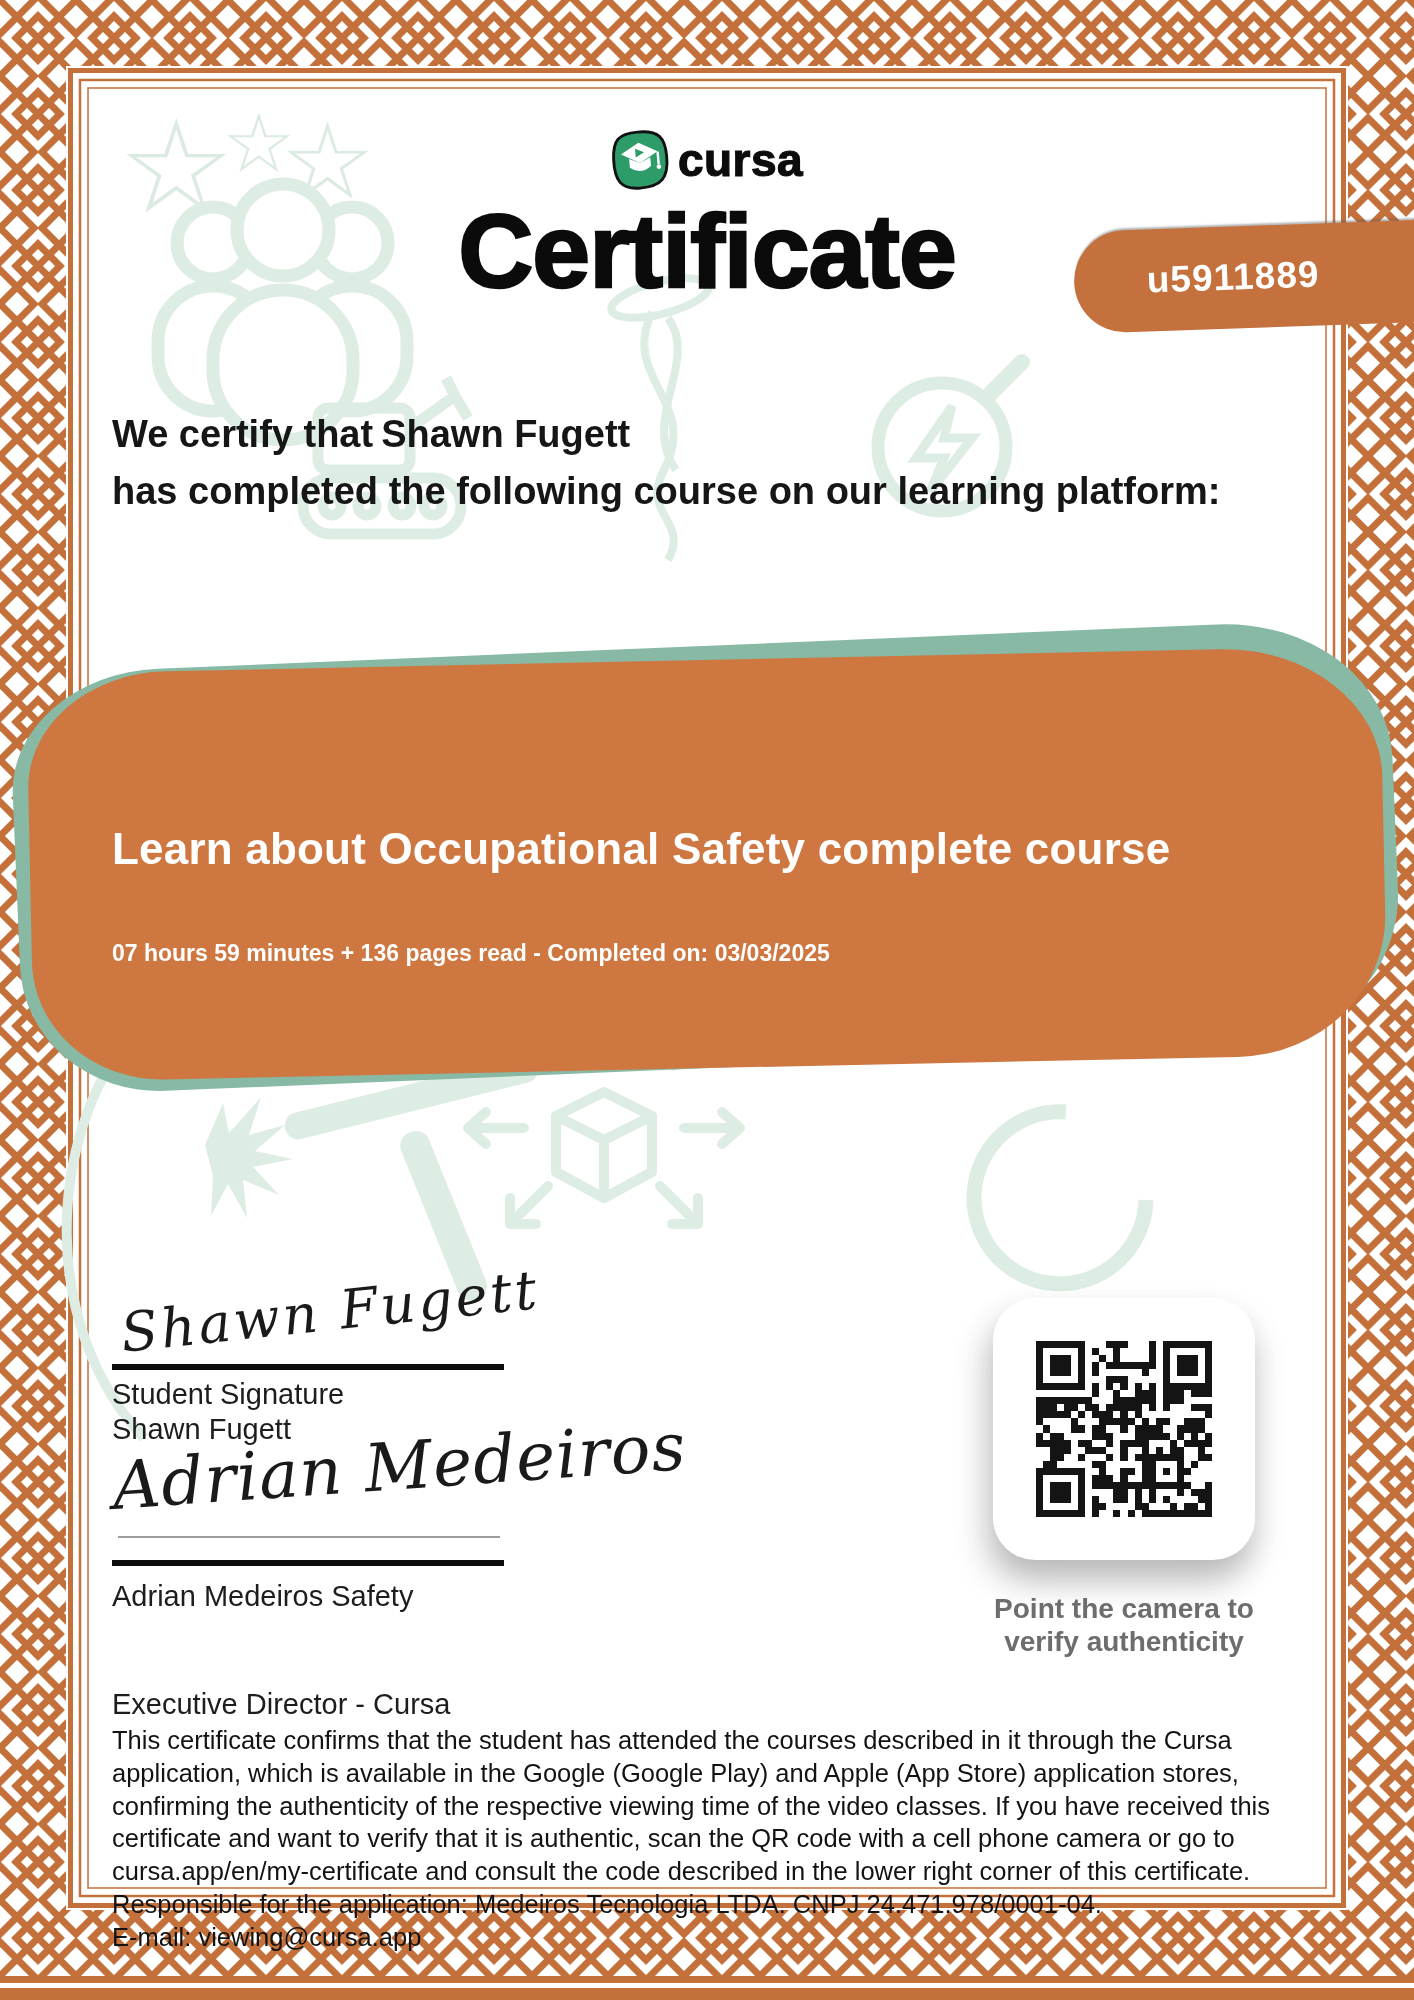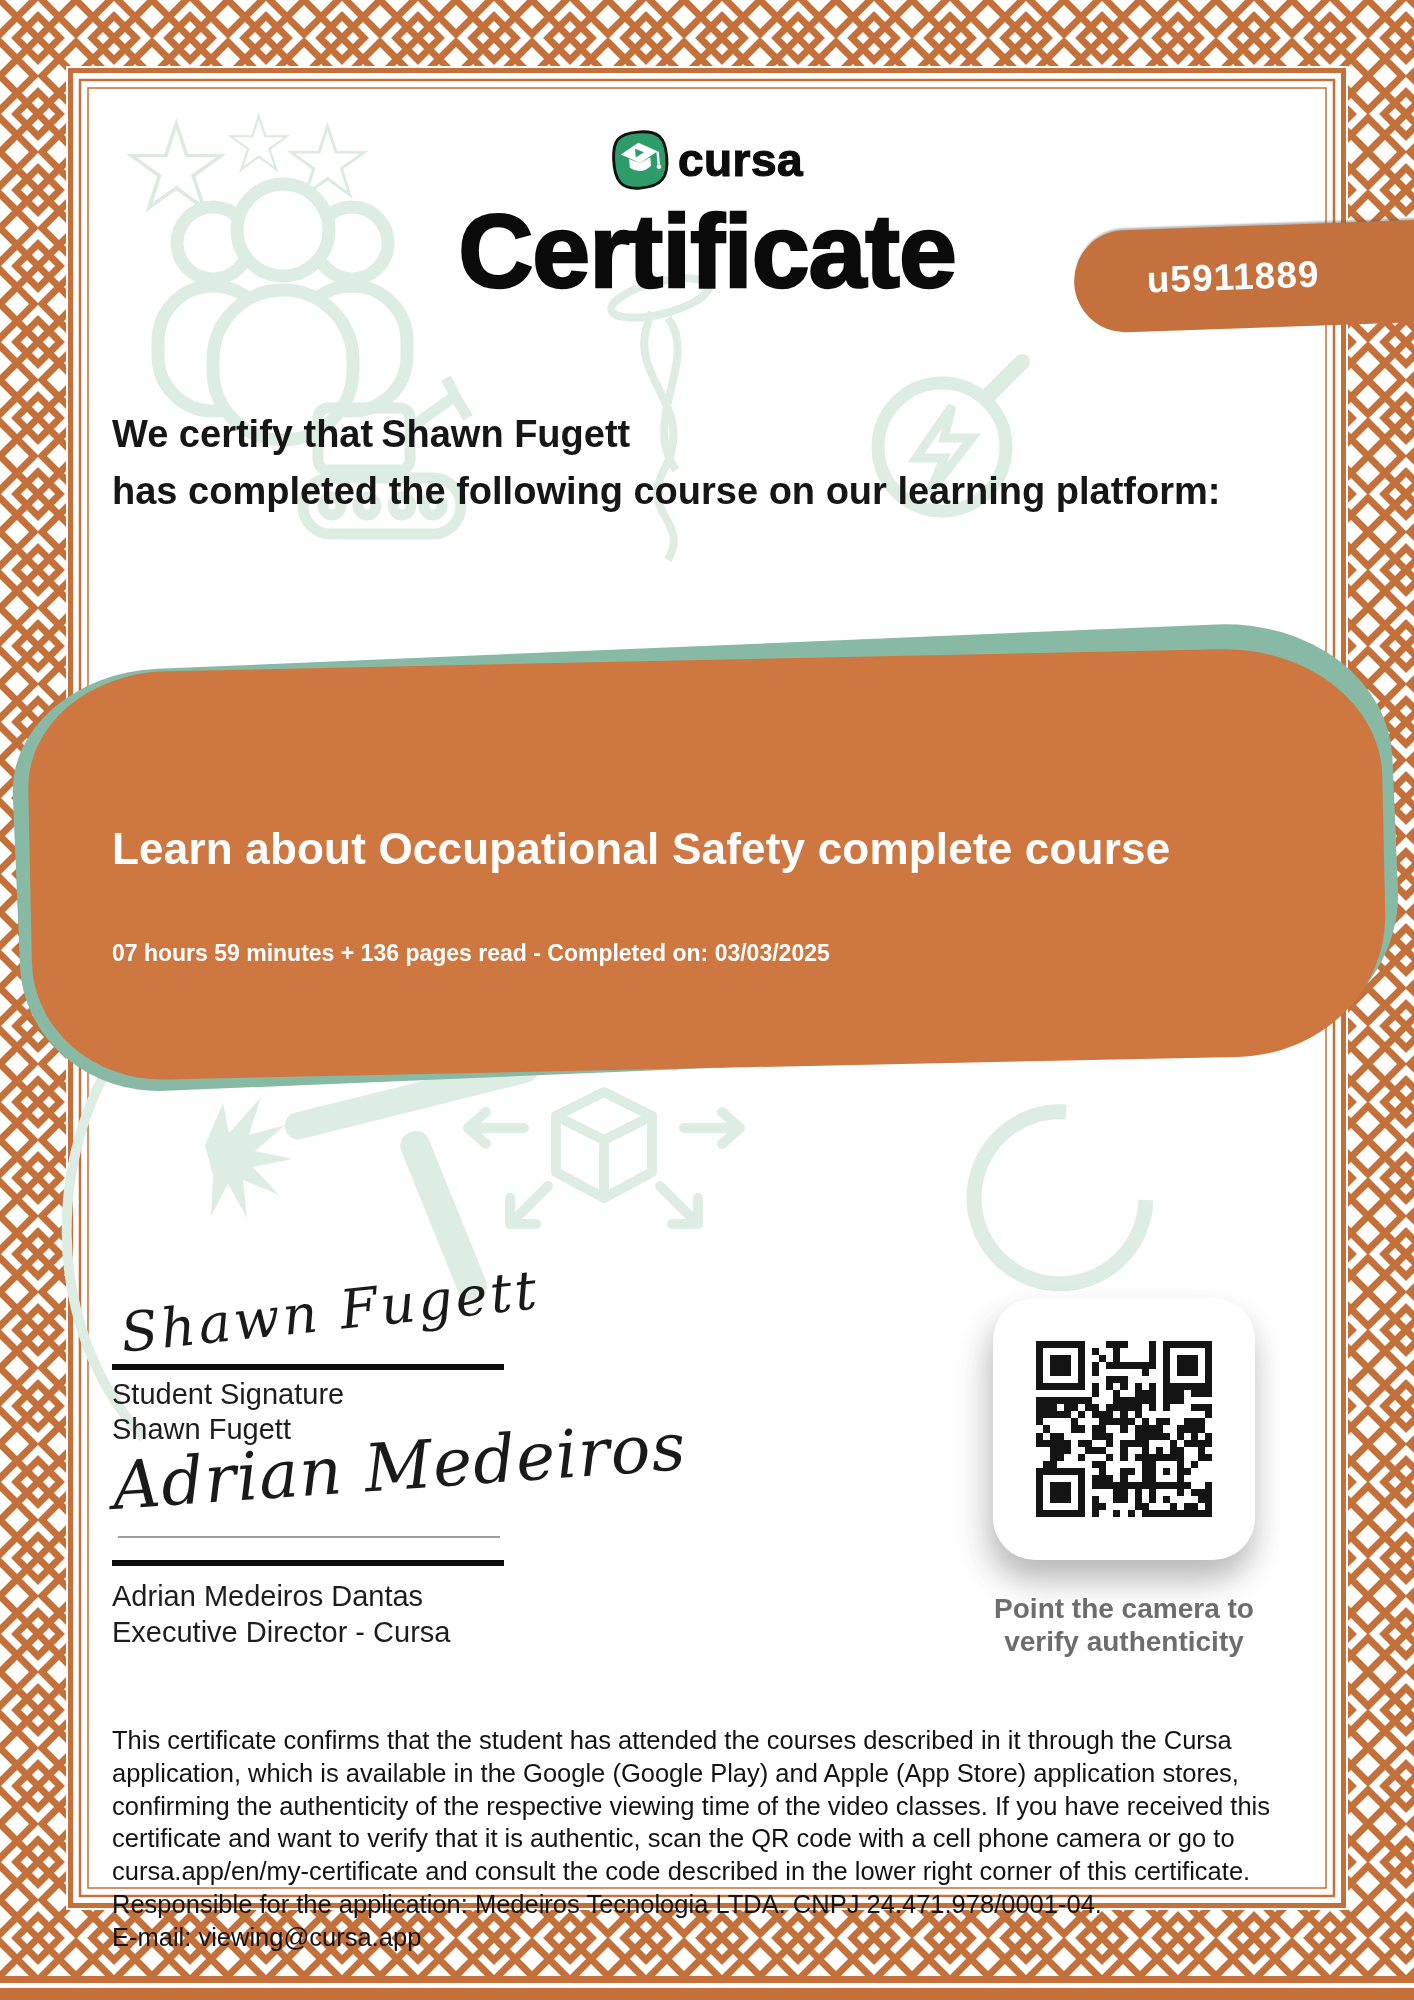--- a/index.html
+++ b/index.html
@@ -168,22 +168,22 @@
   <div class="banner-sub">07 hours 59 minutes + 136 pages read - Completed on: 03/03/2025</div>
 
   <div class="script sig1-script">Shawn Fugett</div>
   <div class="sig-line" style="top:1364px"></div>
   <div class="sig-label" style="top:1378px">Student Signature</div>
   <div class="sig-label" style="top:1413px">Shawn Fugett</div>
 
   <div class="script sig2-script">Adrian Medeiros</div>
   <div class="sig2-hair"></div>
   <div class="sig-line" style="top:1560px"></div>
-  <div class="sig-label" style="top:1580px">Adrian Medeiros Dantas</div>
-  <div class="sig-label" style="top:1616px">Executive Director - Cursa</div>
+  <div class="sig-label" style="top:1580px">Adrian Medeiros Safety</div>
+  <div class="sig-label" style="top:1688px">Executive Director - Cursa</div>
 
   <div class="qr-card">
     <svg id="qr" width="176" height="176" viewBox="0 0 175 175" shape-rendering="crispEdges">
         <rect x="0" y="0" width="7" height="7" fill="#141414"></rect>
         <rect x="7" y="0" width="7" height="7" fill="#141414"></rect>
         <rect x="14" y="0" width="7" height="7" fill="#141414"></rect>
         <rect x="21" y="0" width="7" height="7" fill="#141414"></rect>
         <rect x="28" y="0" width="7" height="7" fill="#141414"></rect>
         <rect x="35" y="0" width="7" height="7" fill="#141414"></rect>
         <rect x="42" y="0" width="7" height="7" fill="#141414"></rect>

